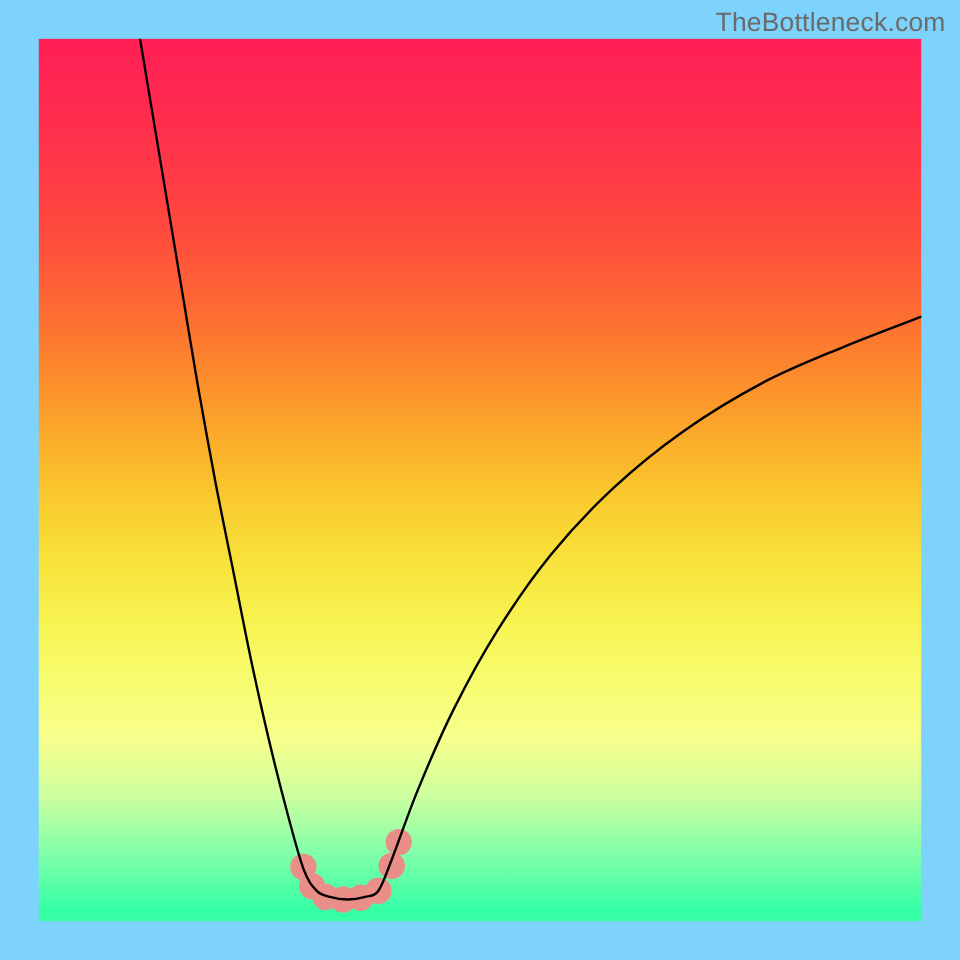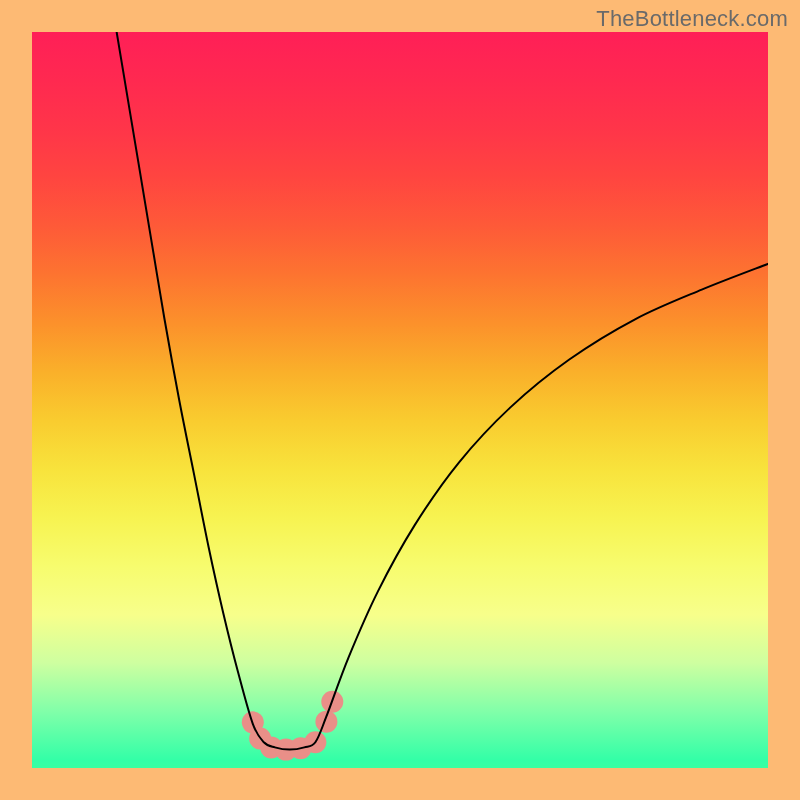--- a/index.html
+++ b/index.html
@@ -10,21 +10,21 @@
     overflow: hidden;
     background: #000;
     font-family: Arial, Helvetica, sans-serif;
   }
   .frame {
     position: absolute;
     left: 0;
     top: 0;
     width: 800px;
     height: 800px;
-    background: #fdba74;
+    background: #7dd3fc;
   }
   .plot-area {
     position: absolute;
     left: 32px;
     top: 32px;
     width: 736px;
     height: 736px;
     overflow: hidden;
   }
   .gradient-bg {

